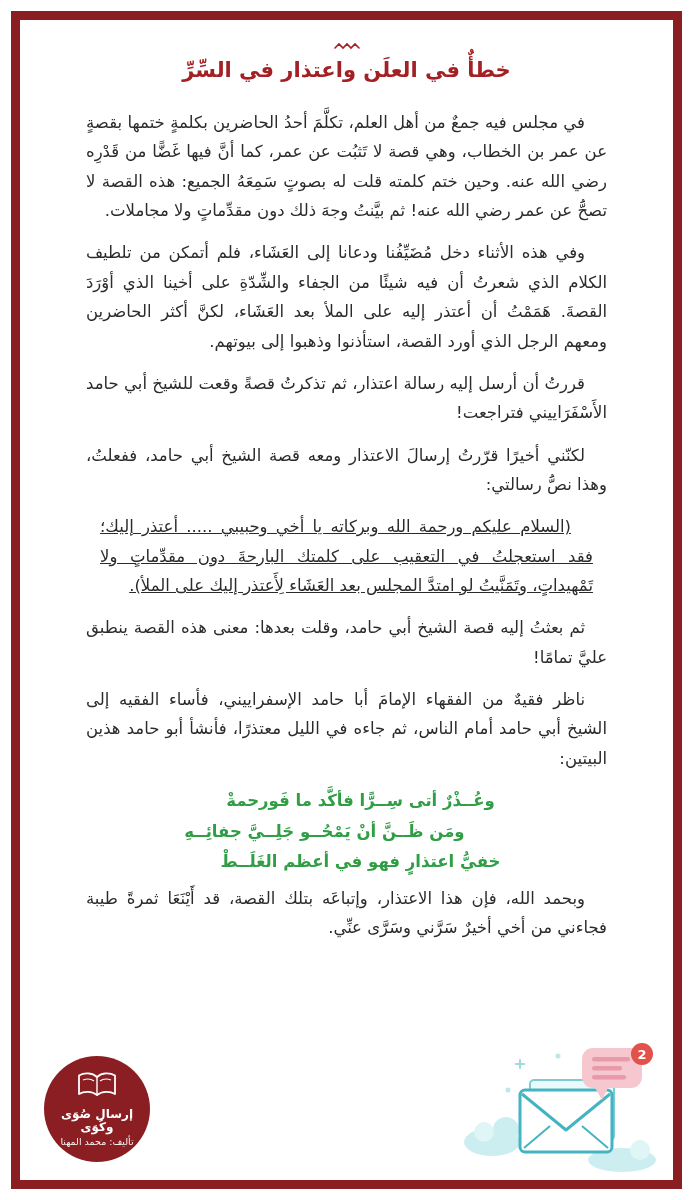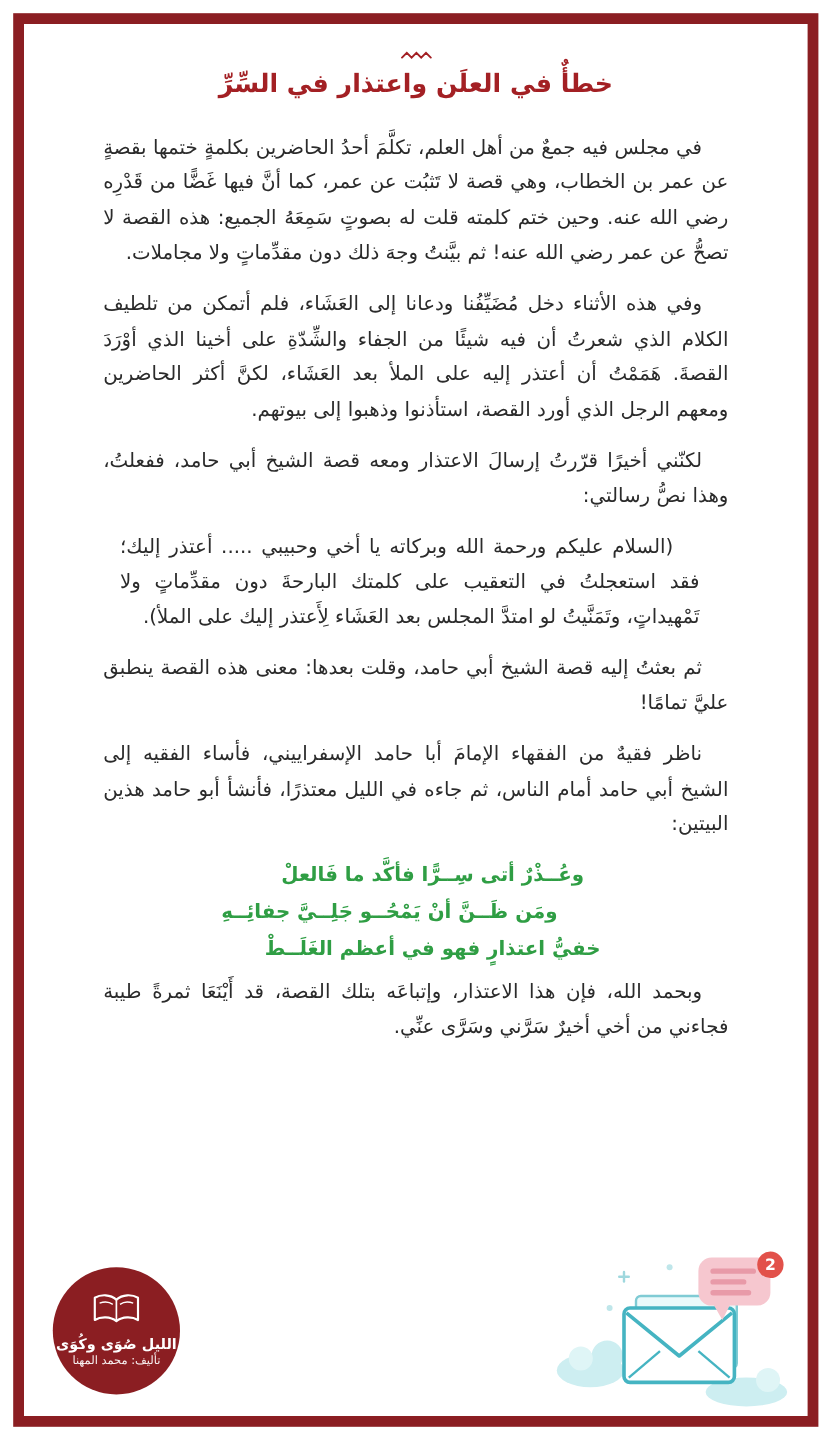--- a/index.html
+++ b/index.html
@@ -38,21 +38,21 @@
     letter-spacing:0;
   }
   .body-text p{
     color:var(--ink);
     font-size:16.5px;
     line-height:1.78;
     text-align:justify;
     text-indent:22px;
     margin-bottom:13px;
   }
-  .body-text p.letter{ margin-left:14px; margin-right:24px; }
+  .body-text p.letter{ margin-left:14px; margin-right:14px;text-decoration:underline; }
   .poem{
     text-align:center;
     margin:4px 0 6px 0;
   }
   .poem-line{
     color:var(--poem);
     font-size:16.5px;
     font-weight:700;
     line-height:1.85;
     white-space:nowrap;
@@ -93,45 +93,46 @@
       <svg width="26" height="8" viewBox="0 0 26 8" aria-hidden="true">
         <polyline points="1,6 5,2 9,6 13,2 17,6 21,2 25,6" fill="none" stroke="#a32024" stroke-width="1.6" stroke-linecap="round"></polyline>
       </svg>
     </div>
 
     <h1 class="title">خطأٌ في العلَن واعتذار في السِّرِّ</h1>
 
     <div class="body-text">
       <p>في مجلس فيه جمعٌ من أهل العلم، تكلَّمَ أحدُ الحاضرين بكلمةٍ ختمها بقصةٍ عن عمر بن الخطاب، وهي قصة لا تَثبُت عن عمر، كما أنَّ فيها غَضًّا من قَدْرِه رضي الله عنه. وحين ختم كلمته قلت له بصوتٍ سَمِعَهُ الجميع: هذه القصة لا تصحُّ عن عمر رضي الله عنه! ثم بيَّنتُ وجهَ ذلك دون مقدِّماتٍ ولا مجاملات.</p>
       <p>وفي هذه الأثناء دخل مُضَيِّفُنا ودعانا إلى العَشَاء، فلم أتمكن من تلطيف الكلام الذي شعرتُ أن فيه شيئًا من الجفاء والشِّدّةِ على أخينا الذي أوْرَدَ القصةَ. هَمَمْتُ أن أعتذر إليه على الملأ بعد العَشَاء، لكنَّ أكثر الحاضرين ومعهم الرجل الذي أورد القصة، استأذنوا وذهبوا إلى بيوتهم.</p>
+      <p>قررتُ أن أرسل إليه رسالة اعتذار، ثم تذكرتُ قصةً وقعت للشيخ أبي حامد الأَسْفَرَاييني فتراجعت!</p>
       <p>لكنّني أخيرًا قرّرتُ إرسالَ الاعتذار ومعه قصة الشيخ أبي حامد، ففعلتُ، وهذا نصُّ رسالتي:</p>
       <p class="letter">(السلام عليكم ورحمة الله وبركاته يا أخي وحبيبي ..... أعتذر إليك؛ فقد استعجلتُ في التعقيب على كلمتك البارحةَ دون مقدِّماتٍ ولا تَمْهيداتٍ، وتَمَنَّيتُ لو امتدَّ المجلس بعد العَشَاء لِأَعتذر إليك على الملأ).</p>
       <p>ثم بعثتُ إليه قصة الشيخ أبي حامد، وقلت بعدها: معنى هذه القصة ينطبق عليَّ تمامًا!</p>
       <p>ناظر فقيهٌ من الفقهاء الإمامَ أبا حامد الإسفراييني، فأساء الفقيه إلى الشيخ أبي حامد أمام الناس، ثم جاءه في الليل معتذرًا، فأنشأ أبو حامد هذين البيتين:</p>
 
       <div class="poem">
-        <div class="poem-line">وعُــذْرٌ أتى سِــرًّا فأكَّد ما فَالعلْ</div>
+        <div class="poem-line">وعُــذْرٌ أتى سِــرًّا فأكَّد ما فَورحمةْ</div>
         <div class="poem-line">ومَن ظَــنَّ أنْ يَمْحُــو جَلِــيَّ جفائِــهِ</div>
         <div class="poem-line">خفيُّ اعتذارٍ فهو في أعظم الغَلَــطْ</div>
       </div>
 
       <p class="closing">وبحمد الله، فإن هذا الاعتذار، وإتباعَه بتلك القصة، قد أَيْنَعَا ثمرةً طيبة فجاءني من أخي أخيرٌ سَرَّني وسَرَّى عنِّي.</p>
     </div>
   </div>
 
   <div class="logo">
     <span class="book">
       <svg width="42" height="28" viewBox="0 0 42 28" aria-hidden="true">
         <path d="M21 6 C16 1.5 8 1.5 3 4.5 L3 23 C8 20 16 20 21 24 C26 20 34 20 39 23 L39 4.5 C34 1.5 26 1.5 21 6 Z" fill="none" stroke="#ffffff" stroke-width="1.8" stroke-linejoin="round"></path>
         <line x1="21" y1="6" x2="21" y2="24" stroke="#ffffff" stroke-width="1.4"></line>
         <path d="M7 9 C11 7.5 15 7.8 18 10" fill="none" stroke="#ffffff" stroke-width="1.1"></path>
         <path d="M24 10 C27 7.8 31 7.5 35 9" fill="none" stroke="#ffffff" stroke-width="1.1"></path>
       </svg>
     </span>
-    <span class="l1">الليل صُوَى وكُوَى</span>
+    <span class="l1">إرسال صُوَى وكُوَى</span>
     <span class="l2">تأليف: محمد المهنا</span>
   </div>
 
   <div class="illustration">
     <svg width="205" height="132" viewBox="0 0 205 132" aria-hidden="true">
 
       <g>
         <ellipse cx="30" cy="100" rx="28" ry="14" fill="#cdeef1"></ellipse>
         <circle cx="44" cy="88" r="13" fill="#cdeef1"></circle>
         <circle cx="22" cy="90" r="10" fill="#dff5f6"></circle>

